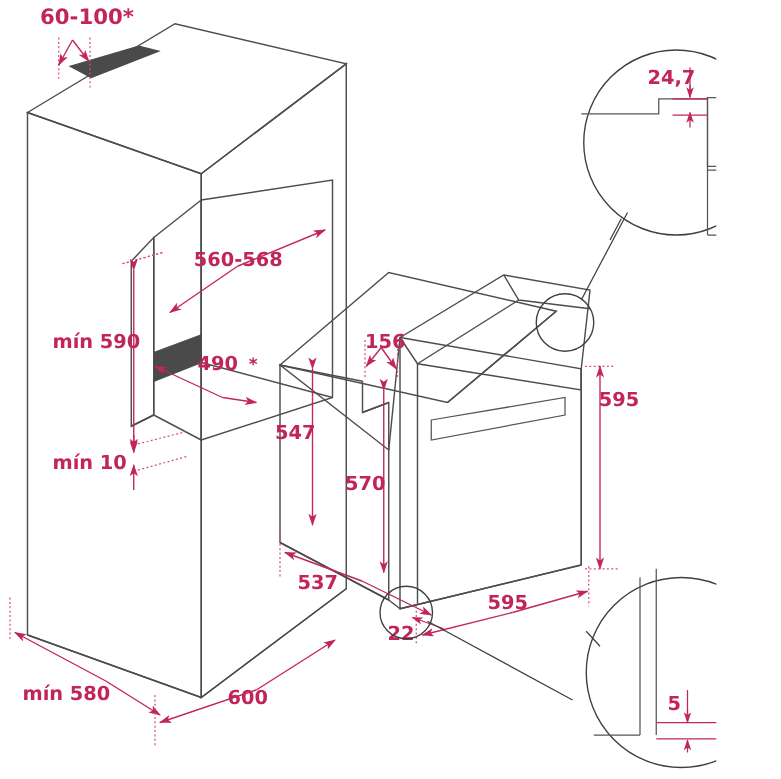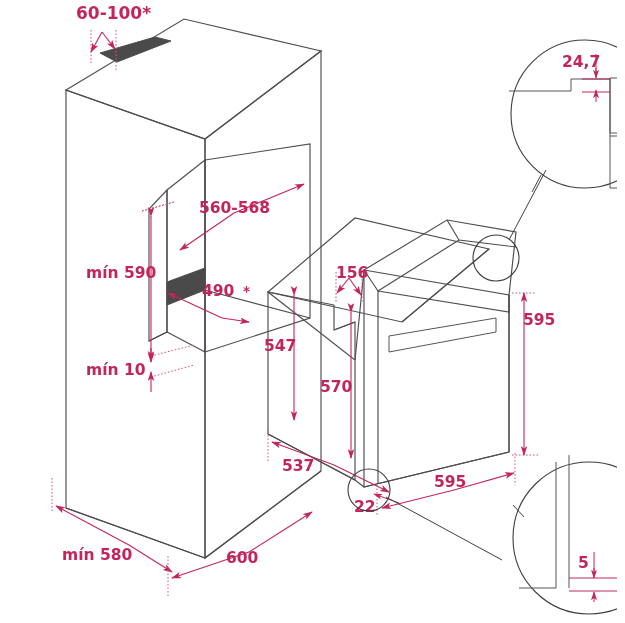--- a/index.html
+++ b/index.html
@@ -9,21 +9,20 @@
   }
   body {
     font-family: "DejaVu Sans", sans-serif;
   }
   #drawing-root {
     position: relative;
     width: 573px;
     height: 623px;
     background: #ffffff;
     overflow: hidden;
-    margin-left: 44px;
   }
   svg#tech-svg {
     display: block;
     width: 625px;
     height: 623px;
   }
   .outline {
     fill: none;
     stroke: #4d4d4d;
     stroke-width: 1.15;

